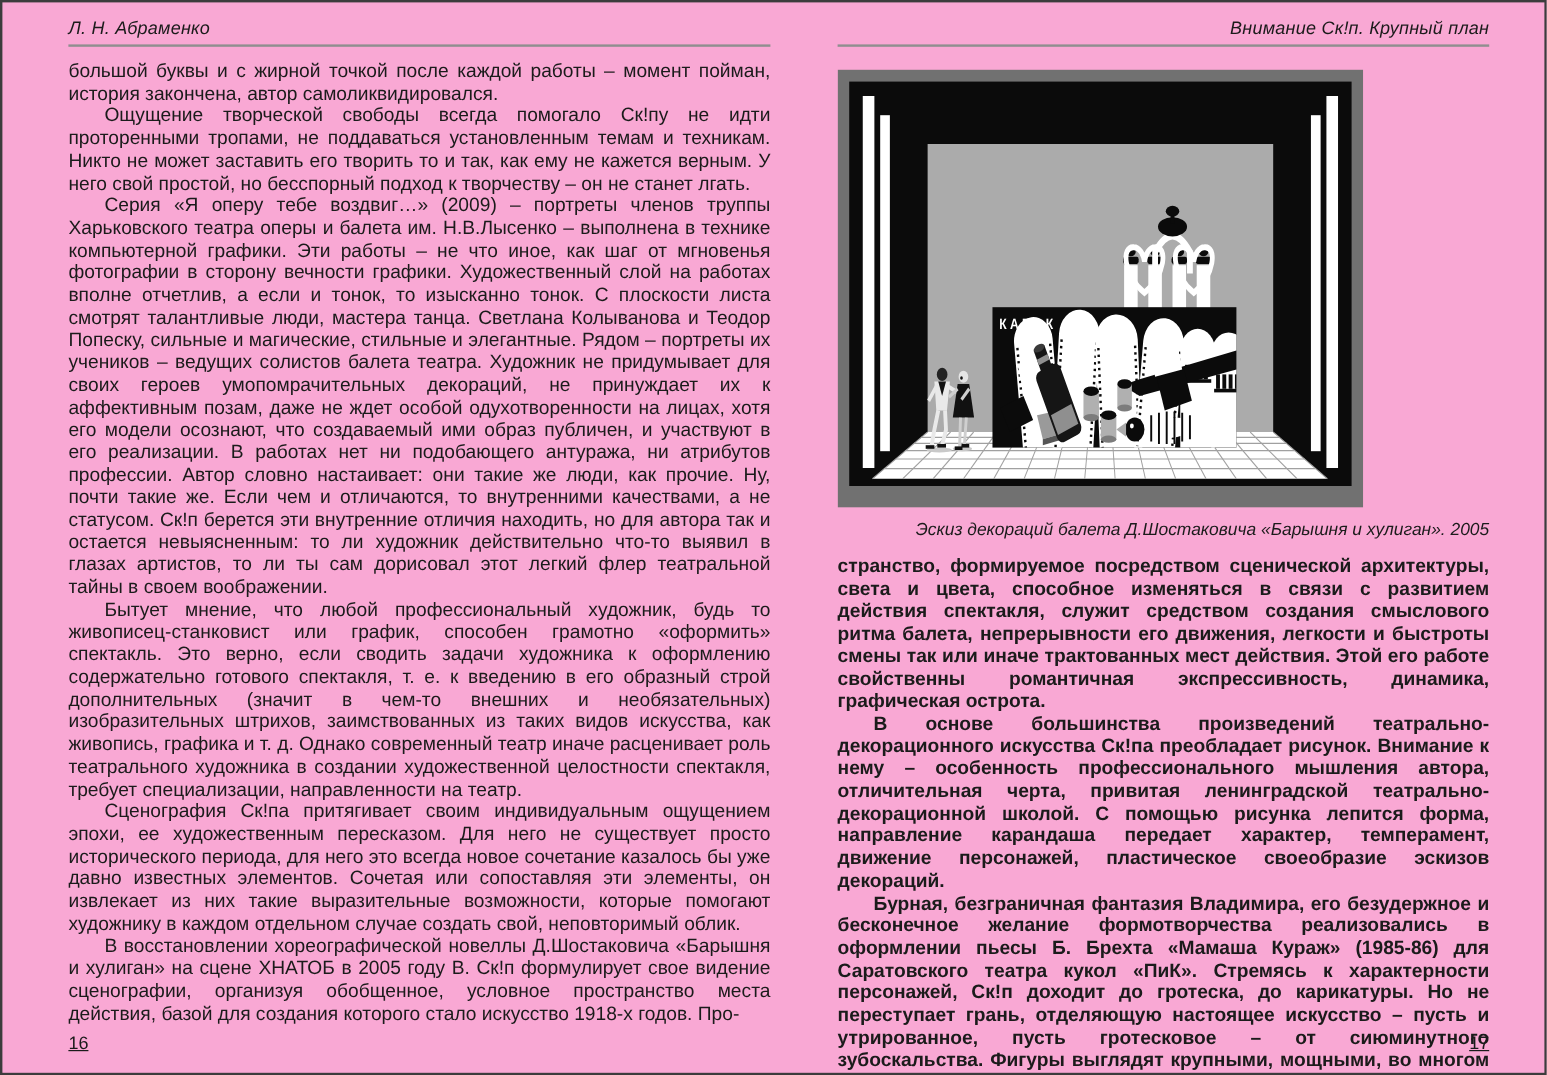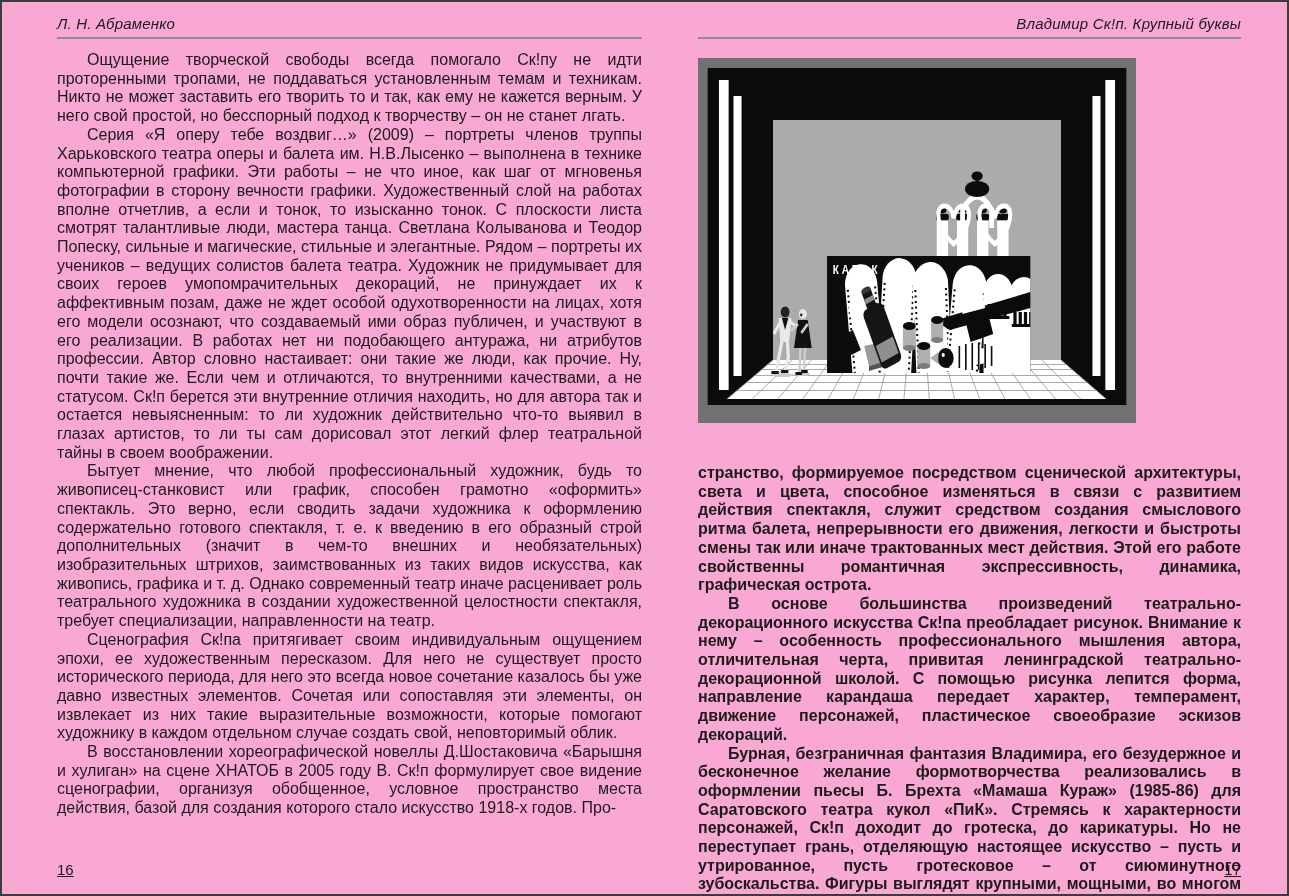--- a/index.html
+++ b/index.html
@@ -47,31 +47,32 @@
 </style>
 </head>
 <body>
 
 <div class="spread">
 
   <div class="page" id="pageL">
     <div class="running-head">Л. Н. Абраменко</div>
     <div class="head-rule"></div>
     <div class="body-text">
+      <p class="para">большой буквы и с жирной точкой после каждой работы – момент пойман, история закончена, автор самоликвидировался.</p>
       <p class="para indent">Ощущение творческой свободы всегда помогало Ск!пу не идти проторенными тропами, не поддаваться установленным темам и техникам. Никто не может заставить его творить то и так, как ему не кажется верным. У него свой простой, но бесспорный подход к творчеству – он не станет лгать.</p>
       <p class="para indent">Серия «Я оперу тебе воздвиг…» (2009) – портреты членов труппы Харьковского театра оперы и балета им. Н.В.Лысенко – выполнена в технике компьютерной графики. Эти работы – не что иное, как шаг от мгновенья фотографии в сторону вечности графики. Художественный слой на работах вполне отчетлив, а если и тонок, то изысканно тонок. С плоскости листа смотрят талантливые люди, мастера танца. Светлана Колыванова и Теодор Попеску, сильные и магические, стильные и элегантные. Рядом – портреты их учеников – ведущих солистов балета театра. Художник не придумывает для своих героев умопомрачительных декораций, не принуждает их к аффективным позам, даже не ждет особой одухотворенности на лицах, хотя его модели осознают, что создаваемый ими образ публичен, и участвуют в его реализации. В работах нет ни подобающего антуража, ни атрибутов профессии. Автор словно настаивает: они такие же люди, как прочие. Ну, почти такие же. Если чем и отличаются, то внутренними качествами, а не статусом. Ск!п берется эти внутренние отличия находить, но для автора так и остается невыясненным: то ли художник действительно что-то выявил в глазах артистов, то ли ты сам дорисовал этот легкий флер театральной тайны в своем воображении.</p>
       <p class="para indent">Бытует мнение, что любой профессиональный художник, будь то живописец-станковист или график, способен грамотно «оформить» спектакль. Это верно, если сводить задачи художника к оформлению содержательно готового спектакля, т. е. к введению в его образный строй дополнительных (значит в чем-то внешних и необязательных) изобразительных штрихов, заимствованных из таких видов искусства, как живопись, графика и т. д. Однако современный театр иначе расценивает роль театрального художника в создании художественной целостности спектакля, требует специализации, направленности на театр.</p>
       <p class="para indent">Сценография Ск!па притягивает своим индивидуальным ощущением эпохи, ее художественным пересказом. Для него не существует просто исторического периода, для него это всегда новое сочетание казалось бы уже давно известных элементов. Сочетая или сопоставляя эти элементы, он извлекает из них такие выразительные возможности, которые помогают художнику в каждом отдельном случае создать свой, неповторимый облик.</p>
       <p class="para indent">В восстановлении хореографической новеллы Д.Шостаковича «Барышня и хулиган» на сцене ХНАТОБ в 2005 году В. Ск!п формулирует свое видение сценографии, организуя обобщенное, условное пространство места действия, базой для создания которого стало искусство 1918-х годов. Про-</p>
     </div>
     <div class="folio">16</div>
   </div>
 
   <div class="page" id="pageR">
-    <div class="running-head">Владимир Ск!п. Крупный буквы</div>
+    <div class="running-head">Внимание Ск!п. Крупный план</div>
     <div class="head-rule"></div>
 
     <figure class="figure">
       <svg viewBox="0 0 543 365" preserveAspectRatio="none">
         <defs>
           <clipPath id="panelClip">
               <rect x="160" y="198" width="252" height="117"></rect>
             </clipPath>
         </defs>
 
@@ -255,20 +256,21 @@
             <line x1="136" y1="266" x2="128" y2="275" stroke="#cfcfcf" stroke-width="3"></line>
             <line x1="127" y1="290" x2="126" y2="315" stroke="#cfcfcf" stroke-width="3"></line>
             <line x1="133" y1="290" x2="131" y2="313" stroke="#cfcfcf" stroke-width="3"></line>
             <rect x="121" y="314" width="8" height="3" fill="#111111"></rect>
             <rect x="128" y="312" width="8" height="3" fill="#111111"></rect>
           </g>
         </g>
       </svg>
     </figure>
 
+    <div class="caption">Эскиз декораций балета Д.Шостаковича «Барышня и хулиган». 2005</div>
 
     <div class="body-text">
       <p class="para">странство, формируемое посредством сценической архитектуры, света и цвета, способное изменяться в связи с развитием действия спектакля, служит средством создания смыслового ритма балета, непрерывности его движения, легкости и быстроты смены так или иначе трактованных мест действия. Этой его работе свойственны романтичная экспрессивность, динамика, графическая острота.</p>
       <p class="para indent">В основе большинства произведений театрально-декорационного искусства Ск!па преобладает рисунок. Внимание к нему – особенность профессионального мышления автора, отличительная черта, привитая ленинградской театрально-декорационной школой. С помощью рисунка лепится форма, направление карандаша передает характер, темперамент, движение персонажей, пластическое своеобразие эскизов декораций.</p>
       <p class="para indent">Бурная, безграничная фантазия Владимира, его безудержное и бесконечное желание формотворчества реализовались в оформлении пьесы Б. Брехта «Мамаша Кураж» (1985-86) для Саратовского театра кукол «ПиК». Стремясь к характерности персонажей, Ск!п доходит до гротеска, до карикатуры. Но не переступает грань, отделяющую настоящее искусство – пусть и утрированное, пусть гротесковое – от сиюминутного зубоскальства. Фигуры выглядят крупными, мощными, во многом благодаря силуэтам, явственно тяготеющим к простым геометрическим конфигурациям: квадрату, шару,</p>
     </div>
 
     <div class="folio">17</div>
   </div>
 

